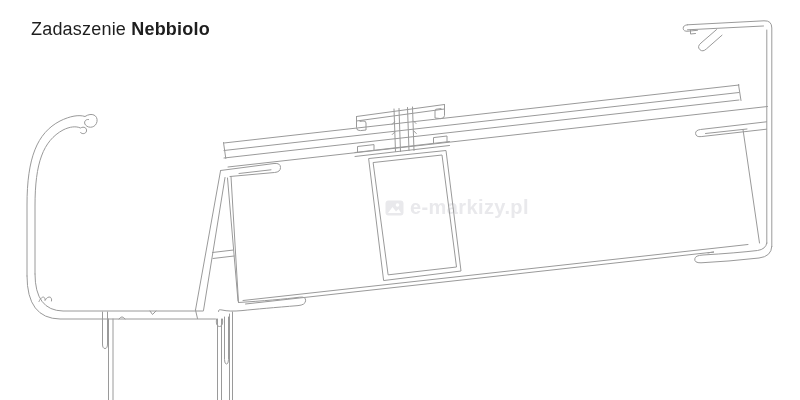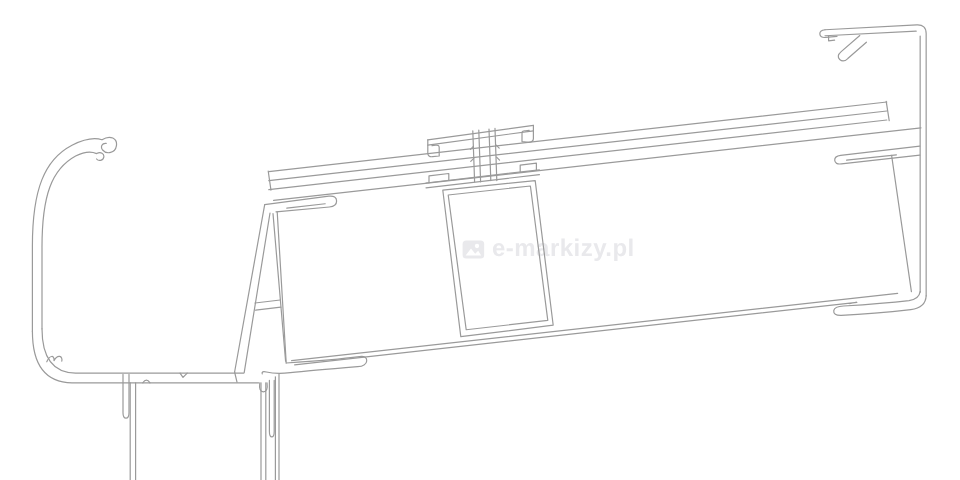--- a/index.html
+++ b/index.html
@@ -31,20 +31,24 @@
     stroke-width:1;
     stroke-linecap:round;
     stroke-linejoin:round;
   }
 </style>
 </head>
 <body>
 
 <div class="screen">
 
+  <div class="title">
+    <span>Zadaszenie</span>
+    <span> </span><span class="bold">Nebbiolo</span>
+  </div>
 
   <div class="watermark">
     <svg class="wicon" width="19" height="16" viewBox="0 0 19 16">
       <rect x="0.5" y="0.5" width="18" height="15" rx="3" fill="currentColor"></rect>
       <circle cx="12.5" cy="5" r="1.8" fill="#ffffff"></circle>
       <path d="M3,13 L7.5,7 L11,11.5 L13.5,9 L16,13 Z" fill="#ffffff"></path>
     </svg>
     <span>e-markizy.pl</span>
   </div>
 

